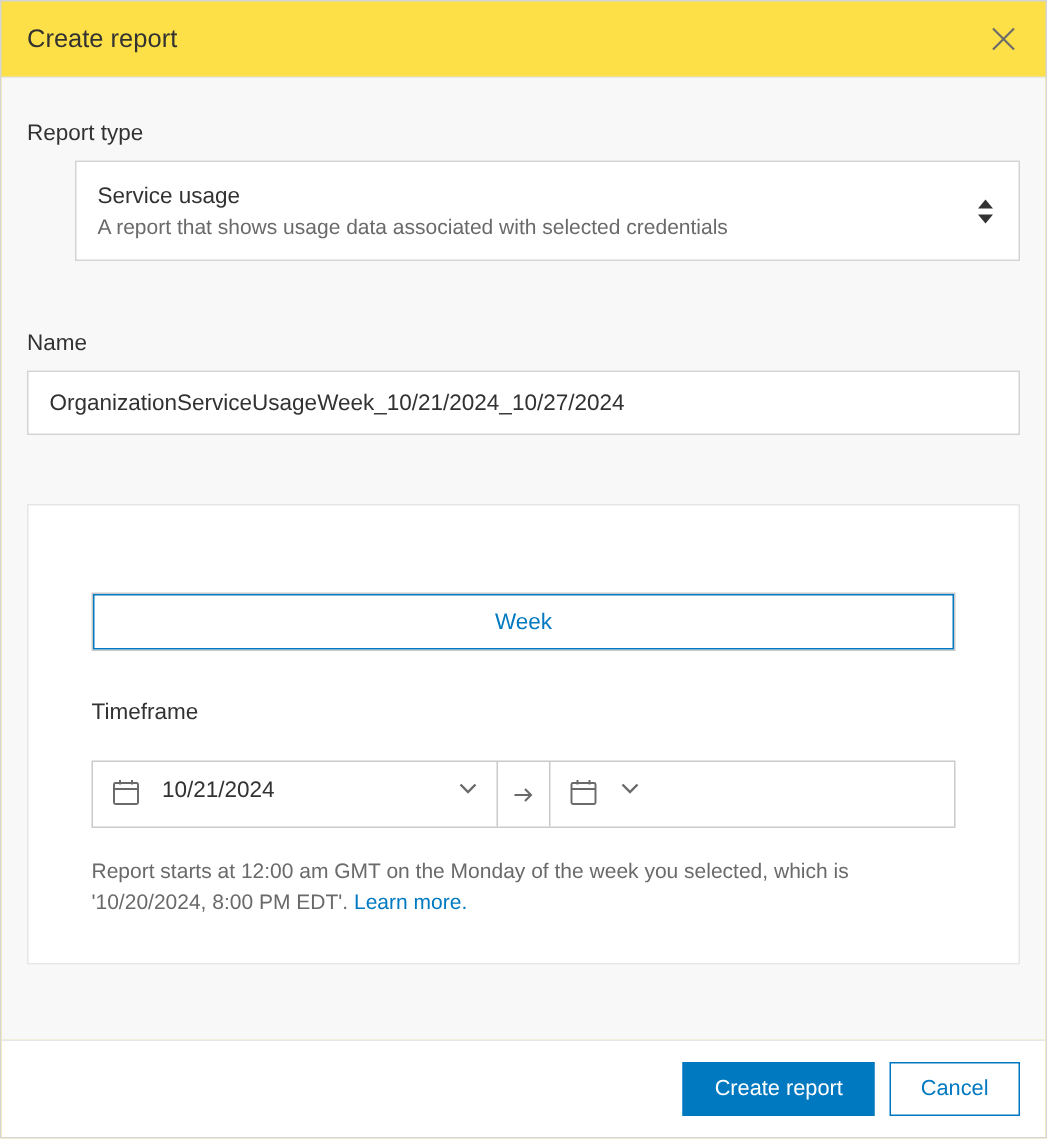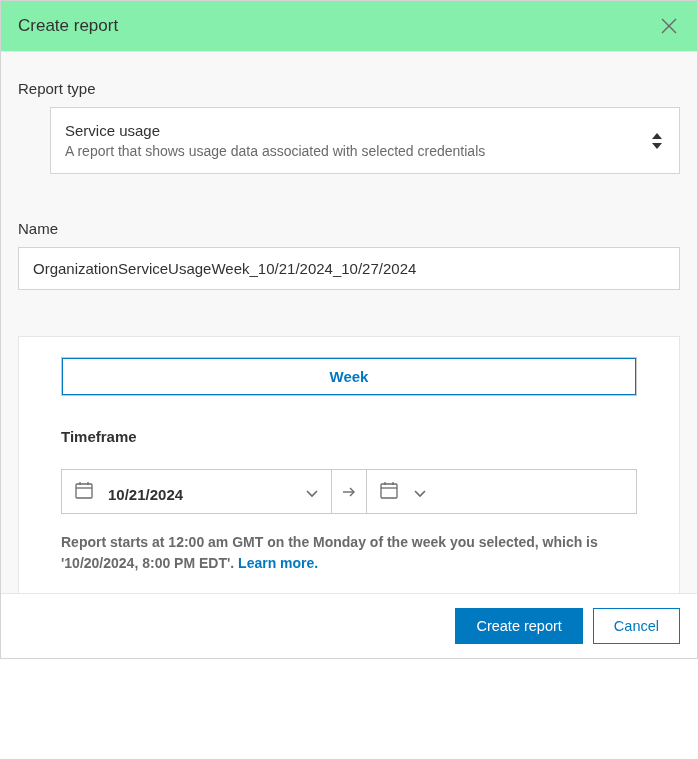--- a/index.html
+++ b/index.html
@@ -11,23 +11,23 @@
       font-family: "Segoe UI", -apple-system, "Helvetica Neue", Arial, sans-serif;
       font-size: 14px;
       color: #323232;
       background: #fff;
       width: 698px;
       height: 759px;
       overflow: hidden;
     }
     .dialog {
       width: 698px;
-      height: 659px;
+      height: 759px;
       border: 1px solid #d4d4d4;
-      background: #86efac;
+      background: #fde047;
       display: flex;
       flex-direction: column;
     }
     .dialog-header {
       display: flex;
       align-items: center;
       justify-content: space-between;
       padding: 14px 17px 14px 17px;
       border-bottom: 1px solid #e6e6e6;
     }
@@ -96,22 +96,21 @@
       padding: 12px 14px;
       font-size: 15px;
       color: #323232;
       font-family: inherit;
       margin-bottom: 46px;
     }
 
     .timeframe-panel {
       background: #fff;
       border: 1px solid #e6e6e6;
-      padding: 20px 42px 30px 42px;
-      font-weight: bold;
+      padding: 58px 42px 30px 42px;
     }
 
     .segmented {
       display: flex;
       border: 1px solid #cacaca;
       margin-bottom: 32px;
     }
     .segment {
       flex: 1;
       text-align: center;
@@ -139,21 +138,21 @@
 
     .date-range {
       display: flex;
       align-items: stretch;
       border: 1px solid #cacaca;
       margin-bottom: 18px;
     }
     .date-box {
       flex: 1;
       display: flex;
-      align-items: flex-end;
+      align-items: flex-start;
       padding: 10px 12px;
       gap: 14px;
       cursor: pointer;
       position: relative;
     }
     .date-box + .arrow-sep { border-left: 1px solid #cacaca; border-right: 1px solid #cacaca; }
     .arrow-sep {
       width: 36px;
       display: flex;
       align-items: center;

